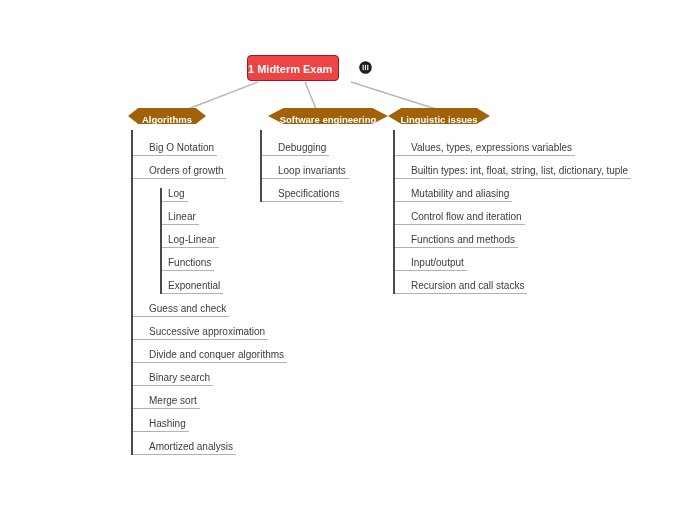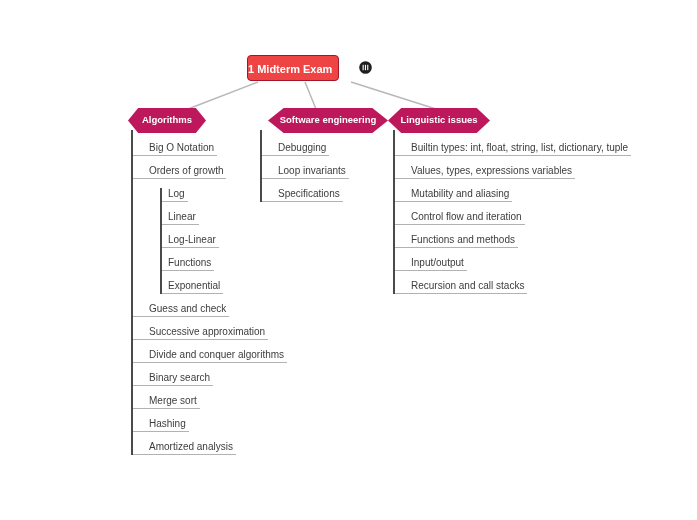--- a/index.html
+++ b/index.html
@@ -35,22 +35,22 @@
   }
   .root-icon {
     position: absolute;
     left: 359px; top: 61px;
     width: 13px; height: 13px;
     cursor: pointer;
   }
   
   .hex {
     position: absolute;
-    height: 25px;
-    background: #be185d;
+    height: 16px;
+    background: #a16207;
     color: #ffffff;
     font-weight: bold;
     font-size: 9.5px;
     line-height: 23px;
     text-align: center;
     clip-path: polygon(0% 50%, 13% 0%, 87% 0%, 100% 50%, 87% 100%, 13% 100%);
     cursor: pointer;
     white-space: nowrap;
   }
   .hex-algorithms { left: 128px; top: 108px; width: 78px; }
@@ -135,22 +135,22 @@
     <div class="item">Amortized analysis</div>
   </div>
 
   <div class="list list-software">
     <div class="item">Debugging</div>
     <div class="item">Loop invariants</div>
     <div class="item">Specifications</div>
   </div>
 
   <div class="list list-linguistic">
+    <div class="item">Values, types, expressions variables</div>
     <div class="item">Builtin types: int, float, string, list, dictionary, tuple</div>
-    <div class="item">Values, types, expressions variables</div>
     <div class="item">Mutability and aliasing</div>
     <div class="item">Control flow and iteration</div>
     <div class="item">Functions and methods</div>
     <div class="item">Input/output</div>
     <div class="item">Recursion and call stacks</div>
   </div>
 
 </div>
 
 </body></html>

